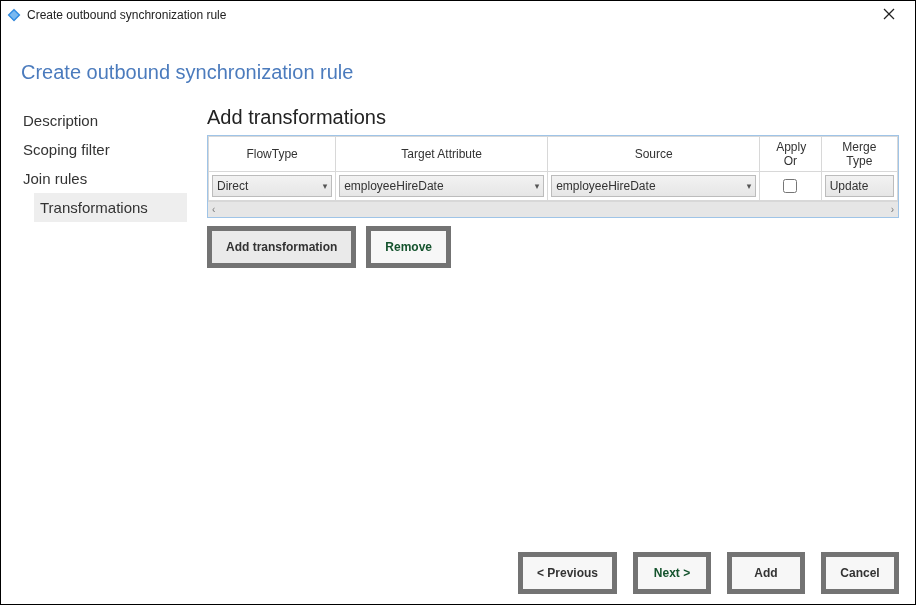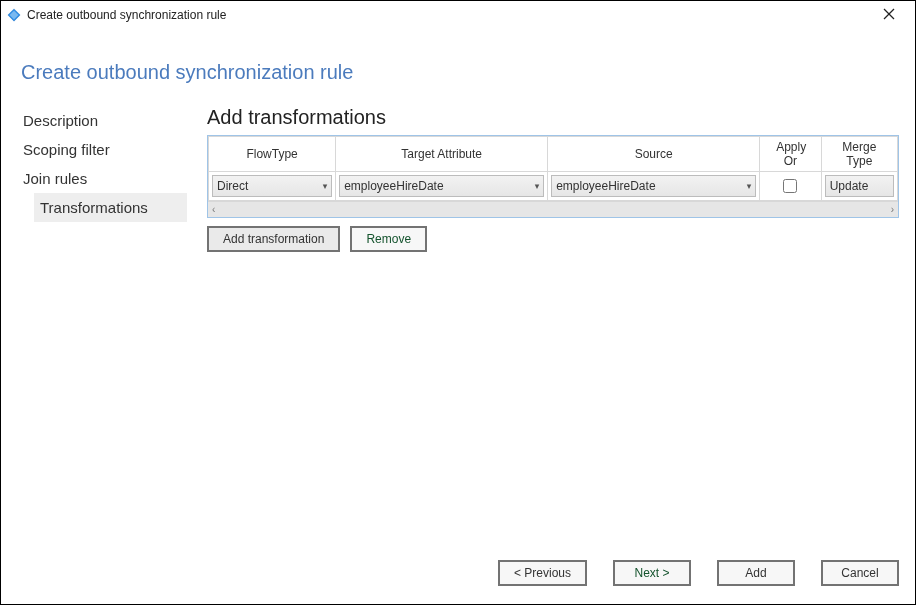--- a/index.html
+++ b/index.html
@@ -156,45 +156,46 @@
     color: #777;
   }
   .hscroll .arrow { cursor: pointer; }
   .btn-row {
     margin-top: 8px;
     display: flex;
     gap: 10px;
   }
   .btn {
     min-width: 70px;
-    height: 26px;
+    height: 42px;
     padding: 0 14px;
-    border: 2px solid #737373;
+    border: 5px solid #737373;
     background: #f7f7f7;
     font-size: 12px;
     color: #333;
     display: inline-flex;
     align-items: center;
     justify-content: center;
     cursor: pointer;
+    font-weight: bold;
   }
   .btn.primary2 {
     background: #eaeaea;
   }
   .btn.disabled {
     color: #14532d;
     cursor: default;
   }
   .footer {
     height: 44px;
     display: flex;
-    align-items: flex-start;
+    align-items: flex-end;
     justify-content: flex-end;
     padding: 0 16px 10px 16px;
-    gap: 26px;
+    gap: 16px;
   }
   .footer .btn { min-width: 78px; }
 </style>
 </head>
 <body>
 
 <div class="window">
 
   <div class="titlebar">
     <span class="app-icon">

